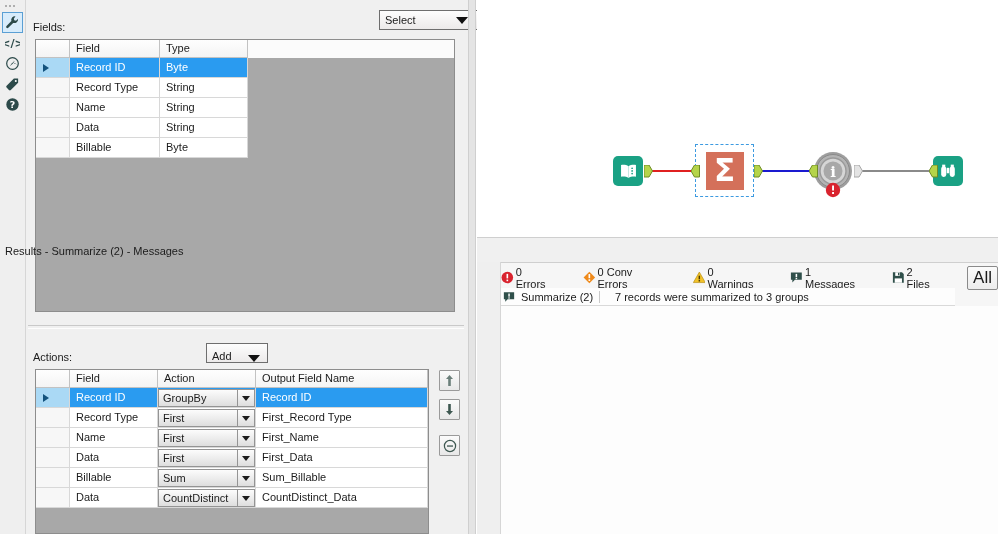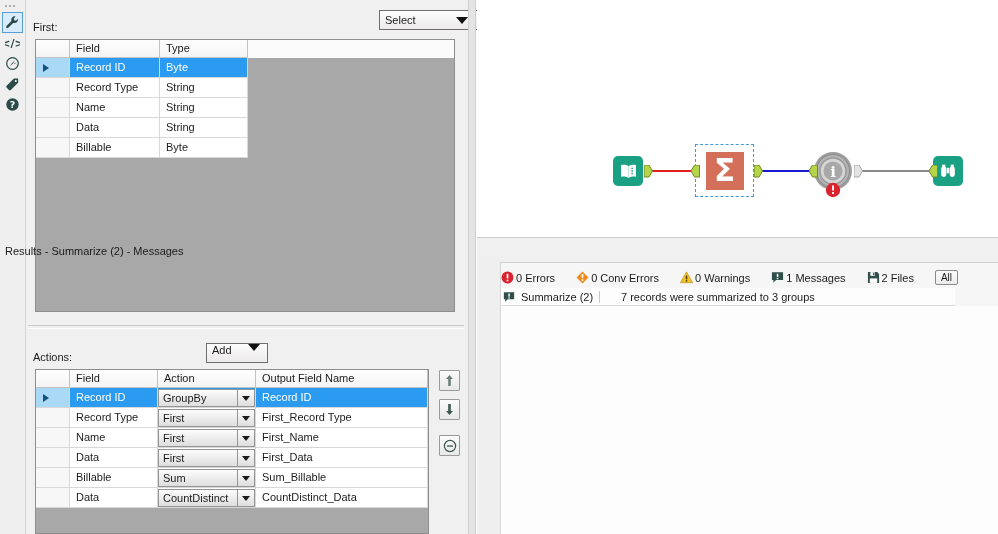--- a/index.html
+++ b/index.html
@@ -85,21 +85,21 @@
     position:absolute;left:28px;top:325px;width:436px;height:2px;
     border-top:1px solid #c9c9c9;border-bottom:1px solid #fdfdfd;
   }
 
   
   #actions-label{position:absolute;left:33px;top:351px;font-size:11px;color:#1b1b1b;}
   #add-dd{
     position:absolute;left:206px;top:343px;width:62px;height:20px;
     background:linear-gradient(#fdfdfd,#eceaea);
     border:1px solid #6e6e6e;box-sizing:border-box;cursor:pointer;
-    display:flex;align-items:flex-start;
+    display:flex;align-items:flex-end;
   }
   #add-dd .txt{padding-left:5px;font-size:11px;flex:1;color:#1b1b1b;}
   #add-dd .arw{
     width:0;height:0;border-left:6px solid transparent;border-right:6px solid transparent;
     border-top:7px solid #111;margin-right:7px;
   }
 
   #actions-grid{
     position:absolute;left:35px;top:369px;width:394px;height:165px;
     background:#a8a8a8;border:1px solid #8d8d8d;box-sizing:border-box;
@@ -182,37 +182,37 @@
     border-top:1px solid #cfcfcf;box-sizing:border-box;
   }
   #res-rail{position:absolute;left:477px;top:262px;width:24px;height:272px;background:#efefef;border-right:1px solid #d6d6d6;box-sizing:border-box;}
   #res-grip{position:absolute;left:482px;top:265px;width:15px;height:5px;}
   #res-grip i{display:block;float:left;width:2px;height:2px;background:#9a9a9a;margin-right:2px;border-radius:50%;}
   .res-rail-btn{position:absolute;left:479px;width:20px;height:20px;display:flex;align-items:center;justify-content:center;cursor:pointer;}
   .res-rail-btn.sel{background:#d8ecfb;border:1px solid #5a9fd4;box-sizing:border-box;}
 
   #status-row{
     position:absolute;left:501px;top:268px;height:19px;width:497px;
-    display:flex;align-items:center;gap:8px;
+    display:flex;align-items:center;gap:16px;
   }
   .stat{display:flex;align-items:center;margin-right:13px;cursor:pointer;}
   .stat .lbl{font-size:11px;color:#1b1b1b;margin-left:2px;}
   #all-btn{
     border:1px solid #8a8a8a;background:linear-gradient(#fbfbfb,#ececec);
-    padding:1px 5px;font-size:10px;border-radius:2px;cursor:pointer;color:#1b1b1b;
+    padding:1px 5px;font-size:17px;border-radius:2px;cursor:pointer;color:#1b1b1b;
   }
 
   #msg-row{
     position:absolute;left:501px;top:288px;width:454px;height:18px;
     display:flex;align-items:center;background:#fdfdfd;
     border-bottom:1px solid #d9d9d9;box-sizing:border-box;
   }
   #msg-row .mtool{font-size:11px;color:#1b1b1b;margin-left:6px;width:78px;}
   #msg-row .msep{width:1px;height:12px;background:#c9c9c9;}
-  #msg-row .mtxt{font-size:11px;color:#1b1b1b;margin-left:21px;}
+  #msg-row .mtxt{font-size:11px;color:#1b1b1b;margin-left:15px;}
   #msg-blank{position:absolute;left:501px;top:306px;width:497px;height:228px;background:#fdfdfd;}
 </style>
 </head>
 <body>
 
 <div class="app">
 
   <div id="config-panel">
 
     <div id="icon-rail">
@@ -246,21 +246,21 @@
           </svg>
       </div>
       <div class="rail-btn" style="top:94px">
         <svg width="15" height="15" viewBox="0 0 16 16">
             <circle cx="8" cy="8" r="6.6" fill="#2c4a4a"></circle>
             <text x="8" y="12" font-size="10" font-family="DejaVu Sans" text-anchor="middle" fill="#fff" font-weight="bold">?</text>
           </svg>
       </div>
     </div>
 
-    <div id="fields-label">First:</div>
+    <div id="fields-label">Fields:</div>
 
     <div id="select-dd">
       <span class="txt">Select</span>
       <span class="arw"></span>
     </div>
 
     <div id="fields-grid">
       <div class="gridhead">
         <div class="hc fw-mark"></div>
         <div class="hc fw-field">Field</div>

